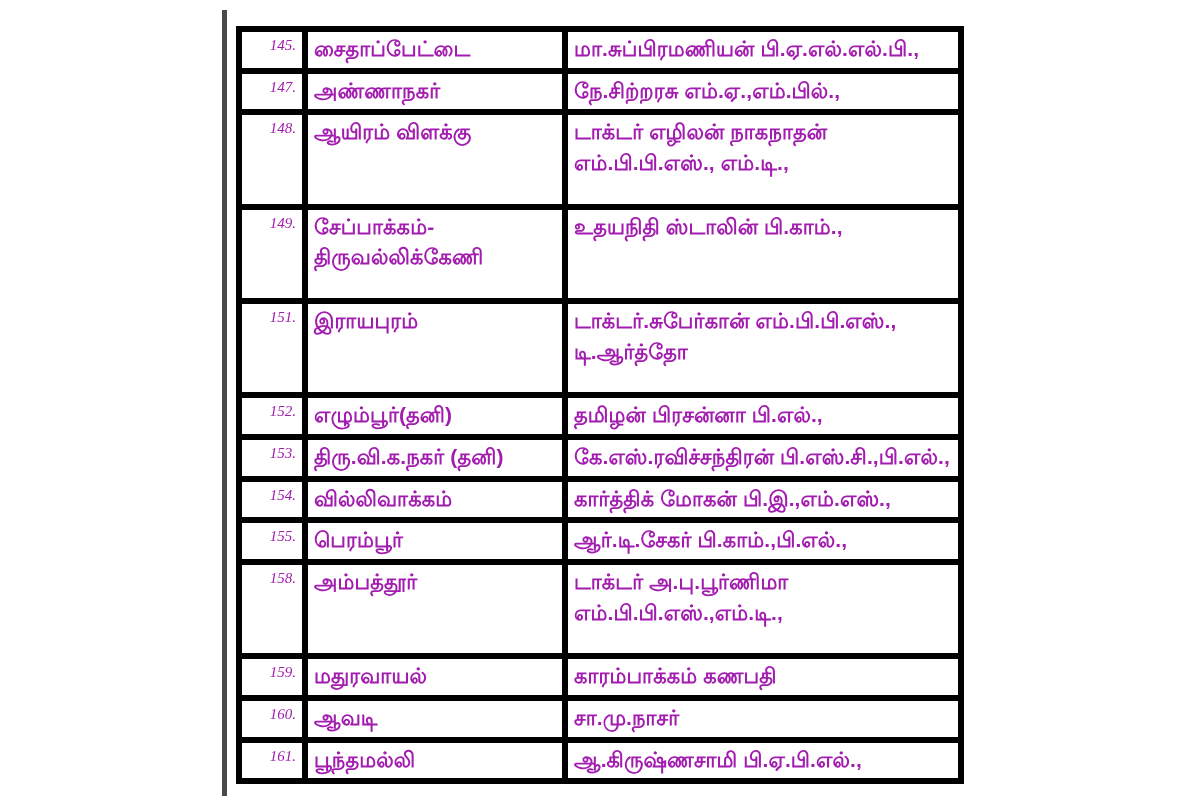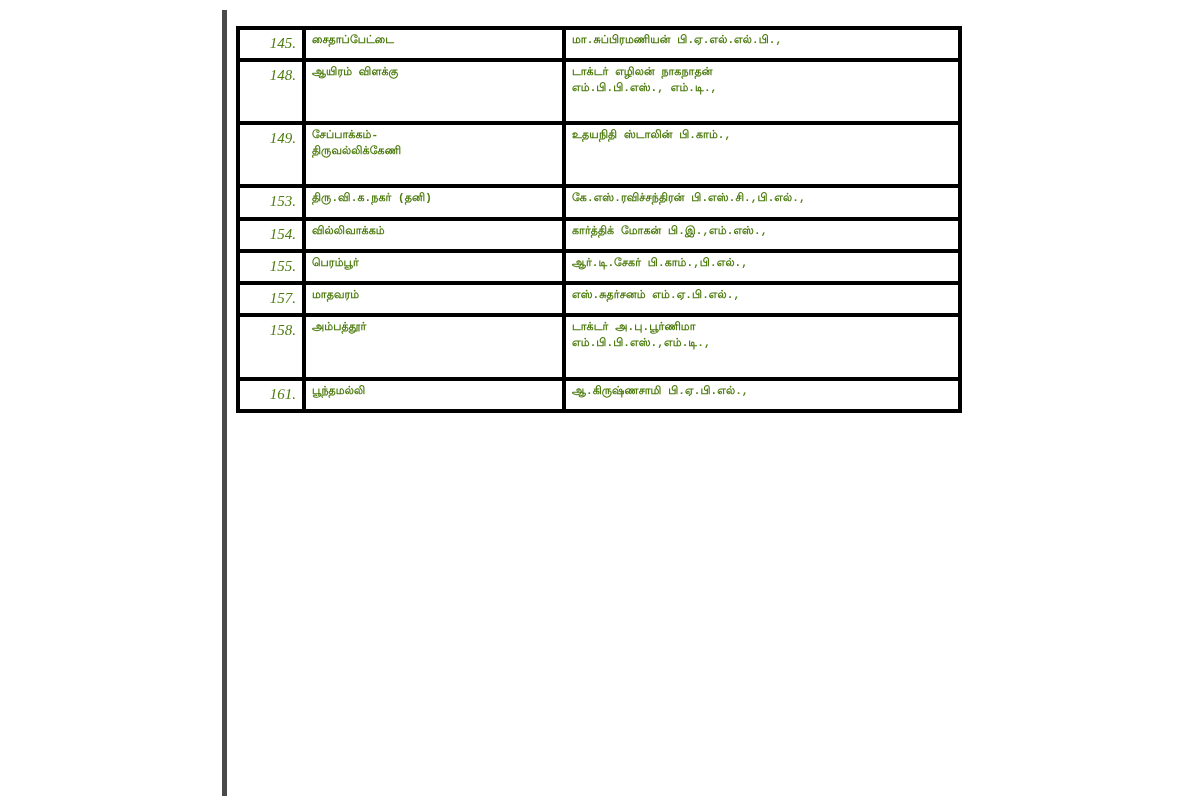--- a/index.html
+++ b/index.html
@@ -34,46 +34,46 @@
   }
 
   table#candidate-table {
     border-collapse: collapse;
     width: 722px;
     table-layout: fixed;
     background: #ffffff;
   }
 
   table#candidate-table td {
-    border: 4px solid #000000;
+    border: 6px solid #000000;
     padding: 2px 6px 3px 6px;
     vertical-align: top;
-    color: #4d7c0f;
+    color: #a21caf;
     background: #ffffff;
   }
 
   
   col.col-no   { width: 66px; }
   col.col-ac   { width: 260px; }
   col.col-cand { width: 396px; }
 
   td.cell-no {
     text-align: right;
     font-style: italic;
     font-family: "Liberation Serif", "DejaVu Serif", serif;
     font-size: 15px;
     line-height: 1.55;
     padding-right: 7px;
     padding-top: 4px;
     white-space: nowrap;
   }
 
   td.cell-ac, td.cell-cand {
-    font-family: Liberation Mono, monospace;
-    font-size: 11px;
+    font-family: Liberation Sans, sans-serif;
+    font-size: 21px;
     line-height: 1.46;
     font-weight: 600;
     letter-spacing: 0.1px;
   }
 
   td.cell-cand {
     font-weight: 600;
   }
 
   .line {
@@ -102,20 +102,29 @@
     <tr>
           <td class="cell-no">145.</td>
           <td class="cell-ac">
             <span class="line">சைதாப்பேட்டை</span>
           </td>
           <td class="cell-cand">
             <span class="line">மா.சுப்பிரமணியன் பி.ஏ.எல்.எல்.பி.,</span>
           </td>
         </tr>
         <tr>
+          <td class="cell-no">147.</td>
+          <td class="cell-ac">
+            <span class="line">அண்ணாநகர்</span>
+          </td>
+          <td class="cell-cand">
+            <span class="line">நே.சிற்றரசு எம்.ஏ.,எம்.பில்.,</span>
+          </td>
+        </tr>
+        <tr>
           <td class="cell-no">148.</td>
           <td class="cell-ac">
             <span class="line">ஆயிரம் விளக்கு</span>
           </td>
           <td class="cell-cand">
             <span class="line">டாக்டர் எழிலன் நாகநாதன்</span>
             <span class="line">எம்.பி.பி.எஸ்., எம்.டி.,</span>
             <span class="pad-1"></span>
           </td>
         </tr>
@@ -125,20 +134,40 @@
             <span class="line">சேப்பாக்கம்-</span>
             <span class="line">திருவல்லிக்கேணி</span>
             <span class="pad-1"></span>
           </td>
           <td class="cell-cand">
             <span class="line">உதயநிதி ஸ்டாலின் பி.காம்.,</span>
             <span class="pad-2"></span>
           </td>
         </tr>
         <tr>
+          <td class="cell-no">151.</td>
+          <td class="cell-ac">
+            <span class="line">இராயபுரம்</span>
+          </td>
+          <td class="cell-cand">
+            <span class="line">டாக்டர்.சுபேர்கான் எம்.பி.பி.எஸ்.,</span>
+            <span class="line">டி.ஆர்த்தோ</span>
+            <span class="pad-1"></span>
+          </td>
+        </tr>
+        <tr>
+          <td class="cell-no">152.</td>
+          <td class="cell-ac">
+            <span class="line">எழும்பூர்(தனி)</span>
+          </td>
+          <td class="cell-cand">
+            <span class="line">தமிழன் பிரசன்னா பி.எல்.,</span>
+          </td>
+        </tr>
+        <tr>
           <td class="cell-no">153.</td>
           <td class="cell-ac">
             <span class="line">திரு.வி.க.நகர் (தனி)</span>
           </td>
           <td class="cell-cand">
             <span class="line">கே.எஸ்.ரவிச்சந்திரன் பி.எஸ்.சி.,பி.எல்.,</span>
           </td>
         </tr>
         <tr>
           <td class="cell-no">154.</td>
@@ -149,40 +178,49 @@
             <span class="line">கார்த்திக் மோகன் பி.இ.,எம்.எஸ்.,</span>
           </td>
         </tr>
         <tr>
           <td class="cell-no">155.</td>
           <td class="cell-ac">
             <span class="line">பெரம்பூர்</span>
           </td>
           <td class="cell-cand">
             <span class="line">ஆர்.டி.சேகர் பி.காம்.,பி.எல்.,</span>
-          </td>
-        </tr>
-        <tr>
-          <td class="cell-no">157.</td>
-          <td class="cell-ac">
-            <span class="line">மாதவரம்</span>
-          </td>
-          <td class="cell-cand">
-            <span class="line">எஸ்.சுதர்சனம் எம்.ஏ.பி.எல்.,</span>
           </td>
         </tr>
         <tr>
           <td class="cell-no">158.</td>
           <td class="cell-ac">
             <span class="line">அம்பத்தூர்</span>
           </td>
           <td class="cell-cand">
             <span class="line">டாக்டர் அ.பு.பூர்ணிமா</span>
             <span class="line">எம்.பி.பி.எஸ்.,எம்.டி.,</span>
             <span class="pad-1"></span>
+          </td>
+        </tr>
+        <tr>
+          <td class="cell-no">159.</td>
+          <td class="cell-ac">
+            <span class="line">மதுரவாயல்</span>
+          </td>
+          <td class="cell-cand">
+            <span class="line">காரம்பாக்கம் கணபதி</span>
+          </td>
+        </tr>
+        <tr>
+          <td class="cell-no">160.</td>
+          <td class="cell-ac">
+            <span class="line">ஆவடி</span>
+          </td>
+          <td class="cell-cand">
+            <span class="line">சா.மு.நாசர்</span>
           </td>
         </tr>
         <tr>
           <td class="cell-no">161.</td>
           <td class="cell-ac">
             <span class="line">பூந்தமல்லி</span>
           </td>
           <td class="cell-cand">
             <span class="line">ஆ.கிருஷ்ணசாமி பி.ஏ.பி.எல்.,</span>
           </td>

